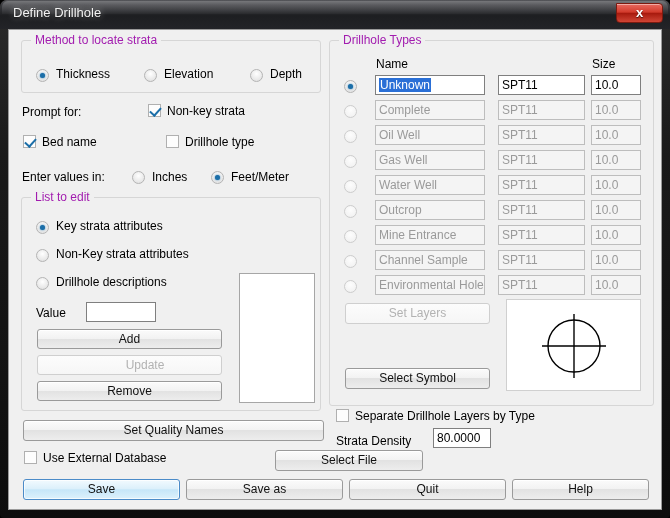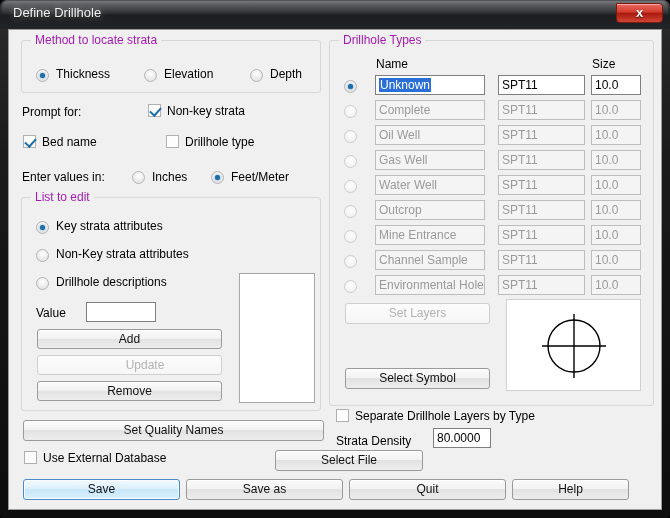--- a/index.html
+++ b/index.html
@@ -348,18 +348,18 @@
 
     <div class="btn default" style="left:14px; top:449px; width:157px; height:21px; line-height:19px;">
       <span>Save</span>
     </div>
     <div class="btn" style="left:177px; top:449px; width:157px; height:21px; line-height:19px;">
       <span>Save as</span>
     </div>
     <div class="btn" style="left:340px; top:449px; width:157px; height:21px; line-height:19px;">
       <span>Quit</span>
     </div>
-    <div class="btn" style="left:503px; top:449px; width:117px; height:21px; line-height:19px;">
+    <div class="btn" style="left:503px; top:449px; width:137px; height:21px; line-height:19px;">
       <span>Help</span>
     </div>
 
   </div>
 </div>
 
 </body></html>

